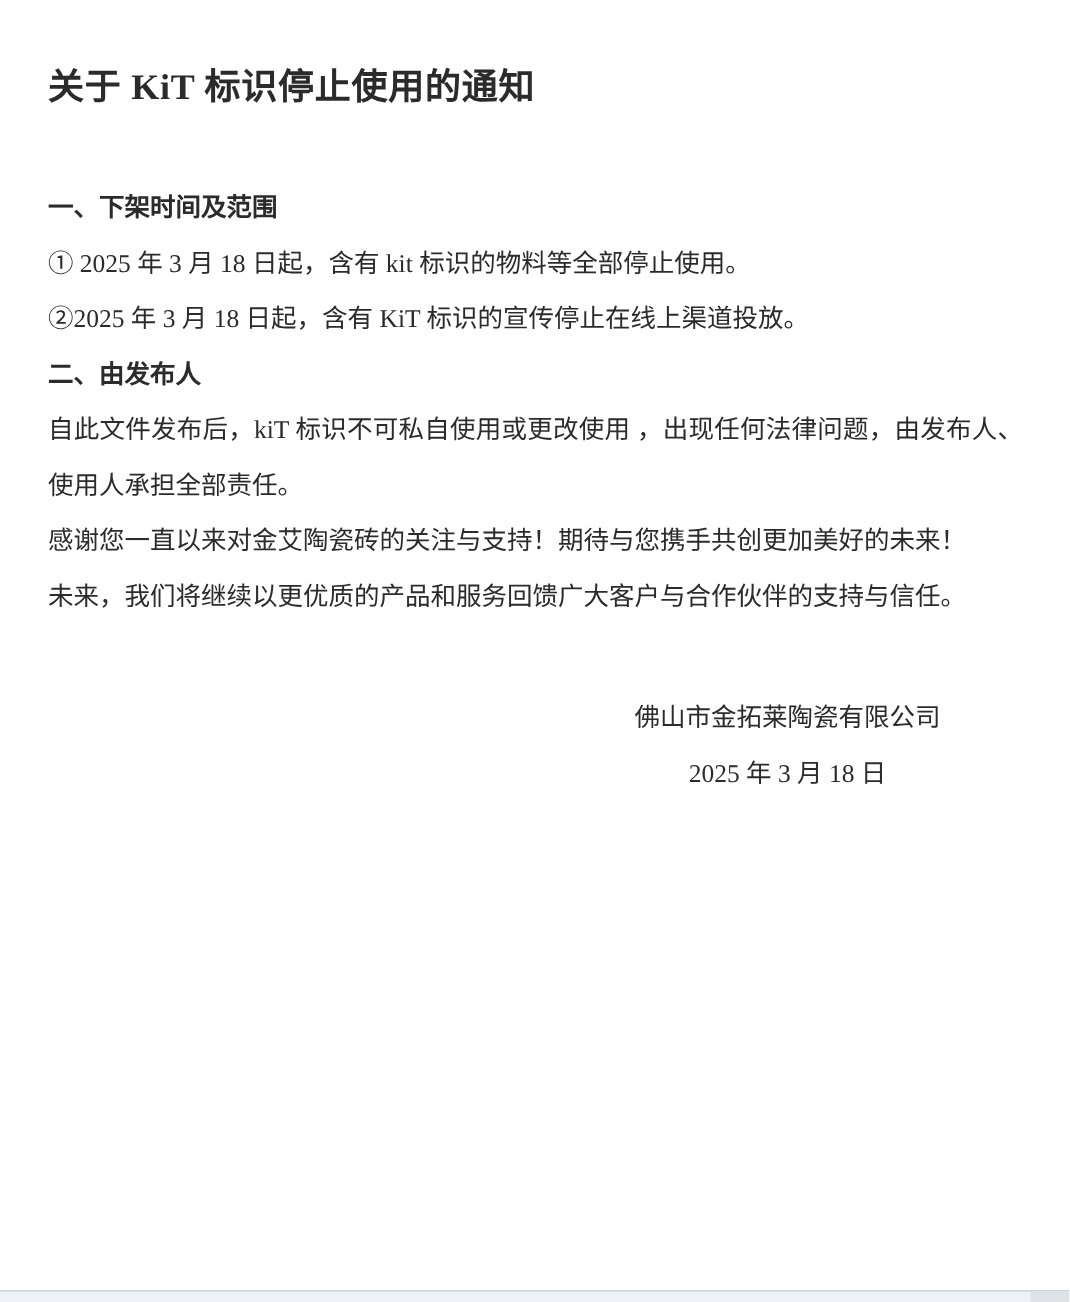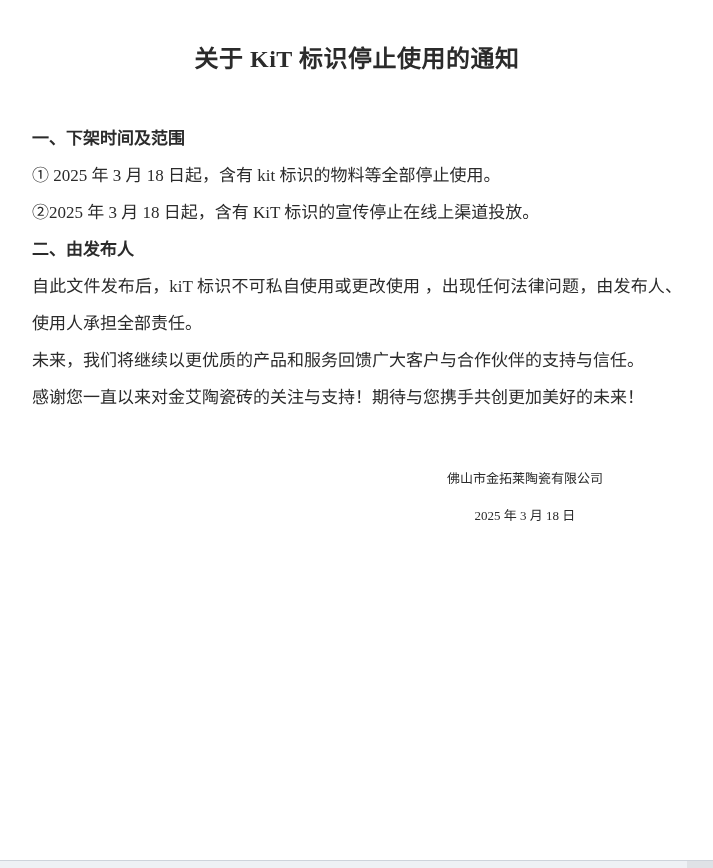--- a/index.html
+++ b/index.html
@@ -22,21 +22,21 @@
     height: 860px;
     padding: 0 31px 0 32px;
     background: var(--page-background, #ffffff);
   }
 
   .title {
     margin: 44px 0 46px 0;
     font-size: 24px;
     line-height: 30px;
     font-weight: bold;
-    text-align: center;
+    text-align: left;
     letter-spacing: 0.5px;
   }
 
   .para, .heading, .salutation {
     font-size: 17px;
     line-height: 37px;
     text-align: justify;
   }
 
   .heading {
@@ -49,21 +49,21 @@
 
   .signature {
     margin-top: 44px;
     margin-left: auto;
     margin-right: 37px;
     width: 240px;
     text-align: center;
   }
 
   .signature p {
-    font-size: 13px;
+    font-size: 17px;
     line-height: 37px;
   }
 
   .bottom-bar {
     position: absolute;
     left: 0;
     right: 0;
     bottom: 0;
     height: 8px;
     background: var(--bottom-bar-fill, #eef1f5);
@@ -92,23 +92,23 @@
 
   <p class="para">① 2025 年 3 月 18 日起，含有 kit 标识的物料等全部停止使用。</p>
 
   <p class="para">②2025 年 3 月 18 日起，含有 KiT 标识的宣传停止在线上渠道投放。</p>
 
   <h2 class="heading">二、由发布人</h2>
 
   <p class="para">自此文件发布后，kiT 标识不可私自使用或更改使用 ，出现任何法律问题，由发布人、使用人承担全部责任。</p>
 
 
+  <p class="para">感谢您一直以来对金艾陶瓷砖的关注与支持！期待与您携手共创更加美好的未来！</p>
+
   <p class="para">未来，我们将继续以更优质的产品和服务回馈广大客户与合作伙伴的支持与信任。</p>
-
-  <p class="para">感谢您一直以来对金艾陶瓷砖的关注与支持！期待与您携手共创更加美好的未来！</p>
 
   <div class="signature">
     <p>佛山市金拓莱陶瓷有限公司</p>
     <p>2025 年 3 月 18 日</p>
   </div>
 
 </div>
 
 <div class="bottom-bar">
   <div class="bottom-bar-corner"></div>

